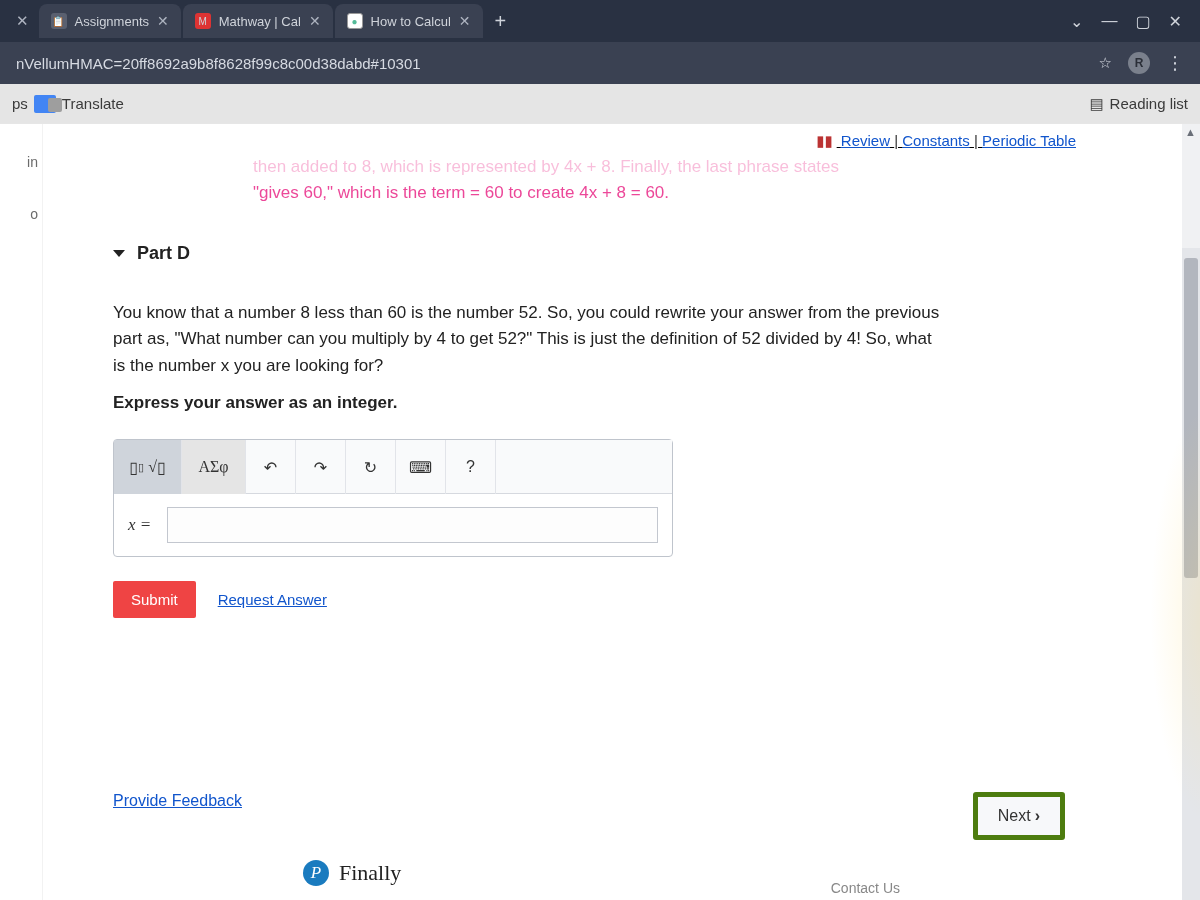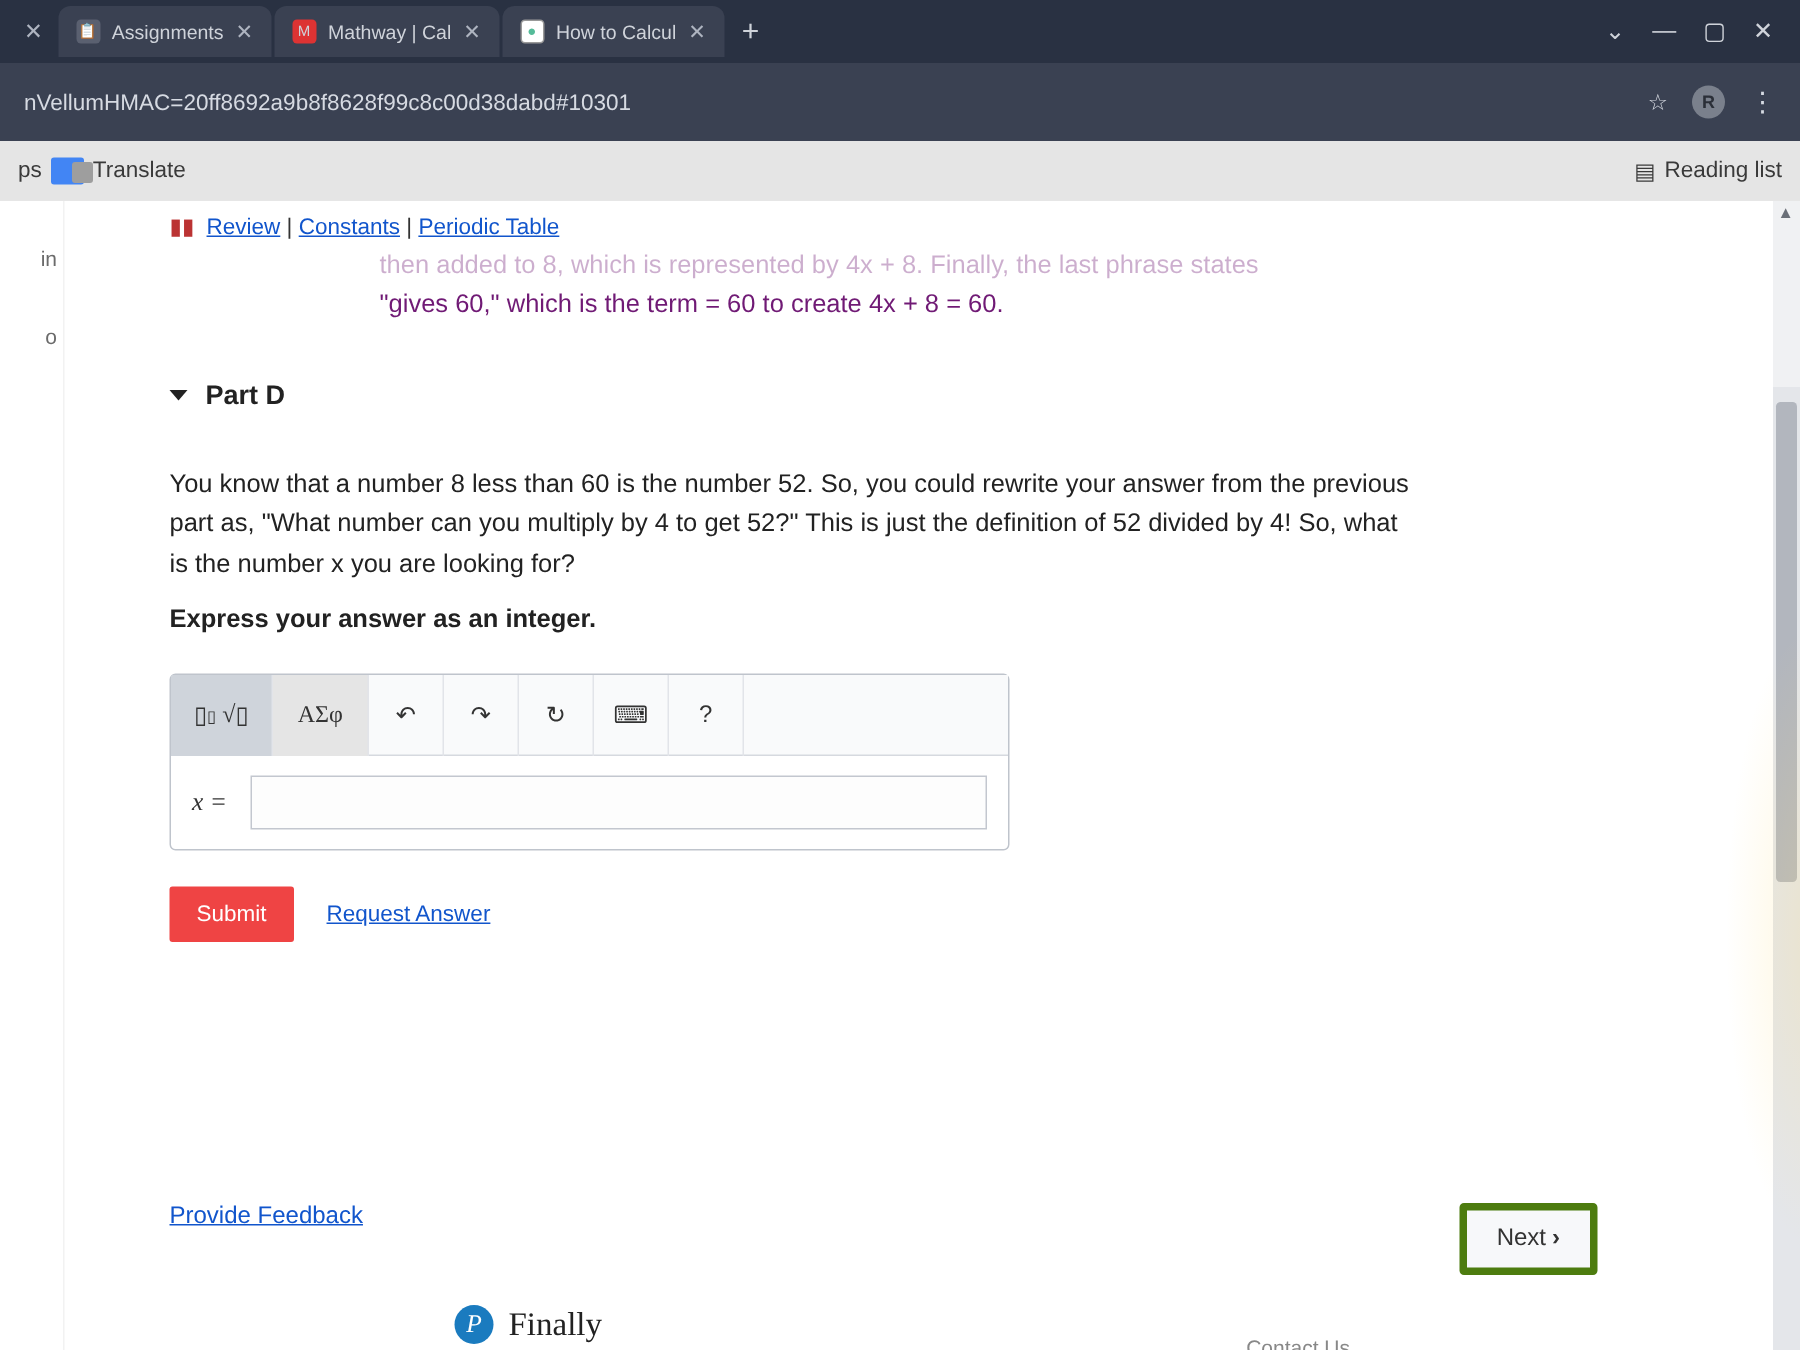--- a/index.html
+++ b/index.html
@@ -32,21 +32,21 @@
   overflow: hidden;
   white-space: nowrap;
   position: relative;
 }
 .tab .tab-close { margin-left: 8px; color: #aeb4c0; font-size: 14px; }
 .tab-fav { width: 16px; height: 16px; margin-right: 8px; background: #5a6070; border-radius: 3px; display:flex; align-items:center; justify-content:center; font-size:10px;}
 .chrome-tabs .new-tab { color: #cfd3da; font-size: 20px; padding: 0 10px; }
 .window-controls { display:flex; gap:18px; margin-left:auto; color:#cfd3da; align-items:center; padding-right:10px;}
 .window-controls span { font-size:16px; }
 .addr-bar {
-  height: 52px;
+  height: 42px;
   background: #3a4152;
   display: flex;
   align-items: center;
   padding: 0 16px;
   color: #d6dae2;
   font-size: 15px;
 }
 .addr-text { flex:1; white-space:nowrap; overflow:hidden; }
 .addr-right { display:flex; gap:16px; align-items:center; }
 .circle-r { width:22px; height:22px; border-radius:50%; background:#7a808c; color:#2b2f38; display:flex; align-items:center; justify-content:center; font-size:12px; font-weight:bold; }
@@ -85,28 +85,29 @@
   padding-right:4px;
 }
 .content-area {
   flex:1;
   background:#fff;
   padding: 4px 20px 0 70px;
   position:relative;
   border-left:1px solid #f2f2f2;
 }
 .top-links {
-  text-align:left;
+  text-align:right;
   font-size:15px;
   padding: 4px 104px 4px 0;
+  text-decoration: underline;
 }
 .top-links a { color:#1155cc; text-decoration:underline; cursor:pointer; }
 .top-links .sep { color:#333; }
 .top-links .pin { color:#b33; margin-right:4px; }
-.prev-text { font-size:17px; color:#701a75; line-height:1.5; margin-left:140px; margin-right:100px; }
+.prev-text { font-size:17px; color:#ec4899; line-height:1.5; margin-left:140px; margin-right:100px; }
 .prev-text .faded { opacity:0.35; }
 .part-d {
   margin-top:38px;
 }
 .part-d-header { display:flex; align-items:center; gap:12px; font-size:18px; font-weight:bold; color:#222; }
 .caret { width:0; height:0; border-left:6px solid transparent; border-right:6px solid transparent; border-top:7px solid #222; }
 .problem-text { margin-top:36px; font-size:17px; color:#222; line-height:1.55; max-width:830px; }
 .instruction { margin-top:14px; font-size:17px; font-weight:bold; color:#222; }
 .answer-box {
   margin-top:26px;

